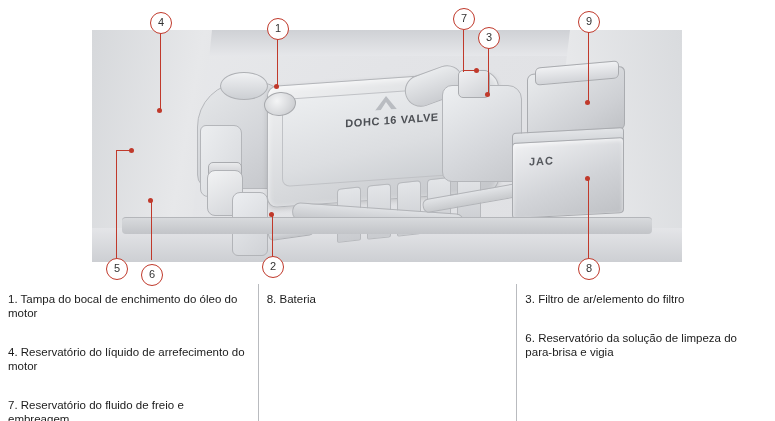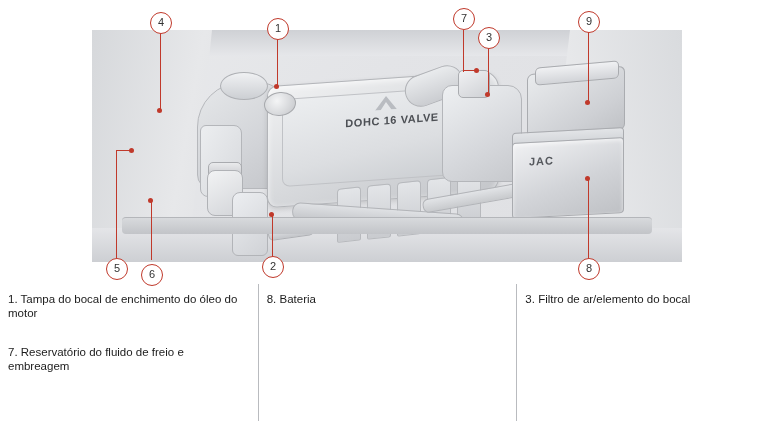--- a/index.html
+++ b/index.html
@@ -383,31 +383,39 @@
 </div>
 
 <div class="legend">
 
   <div class="legend-col">
     <div class="legend-item">
       <span class="legend-num">1.</span>
       <span>Tampa do bocal de enchimento do óleo do motor</span>
     </div>
     <div class="legend-item">
+      <span class="legend-num">4.</span>
+      <span>Reservatório do líquido de arrefecimento do motor</span>
+    </div>
+    <div class="legend-item">
       <span class="legend-num">7.</span>
       <span>Reservatório do fluido de freio e embreagem</span>
     </div>
   </div>
 
   <div class="legend-col">
     <div class="legend-item">
       <span class="legend-num">8.</span>
       <span>Bateria</span>
     </div>
   </div>
 
   <div class="legend-col">
     <div class="legend-item">
       <span class="legend-num">3.</span>
-      <span>Filtro de ar/elemento do bocal</span>
+      <span>Filtro de ar/elemento do filtro</span>
+    </div>
+    <div class="legend-item">
+      <span class="legend-num">6.</span>
+      <span>Reservatório da solução de limpeza do para-brisa e vigia</span>
     </div>
   </div>
 </div>
 
 </body></html>

